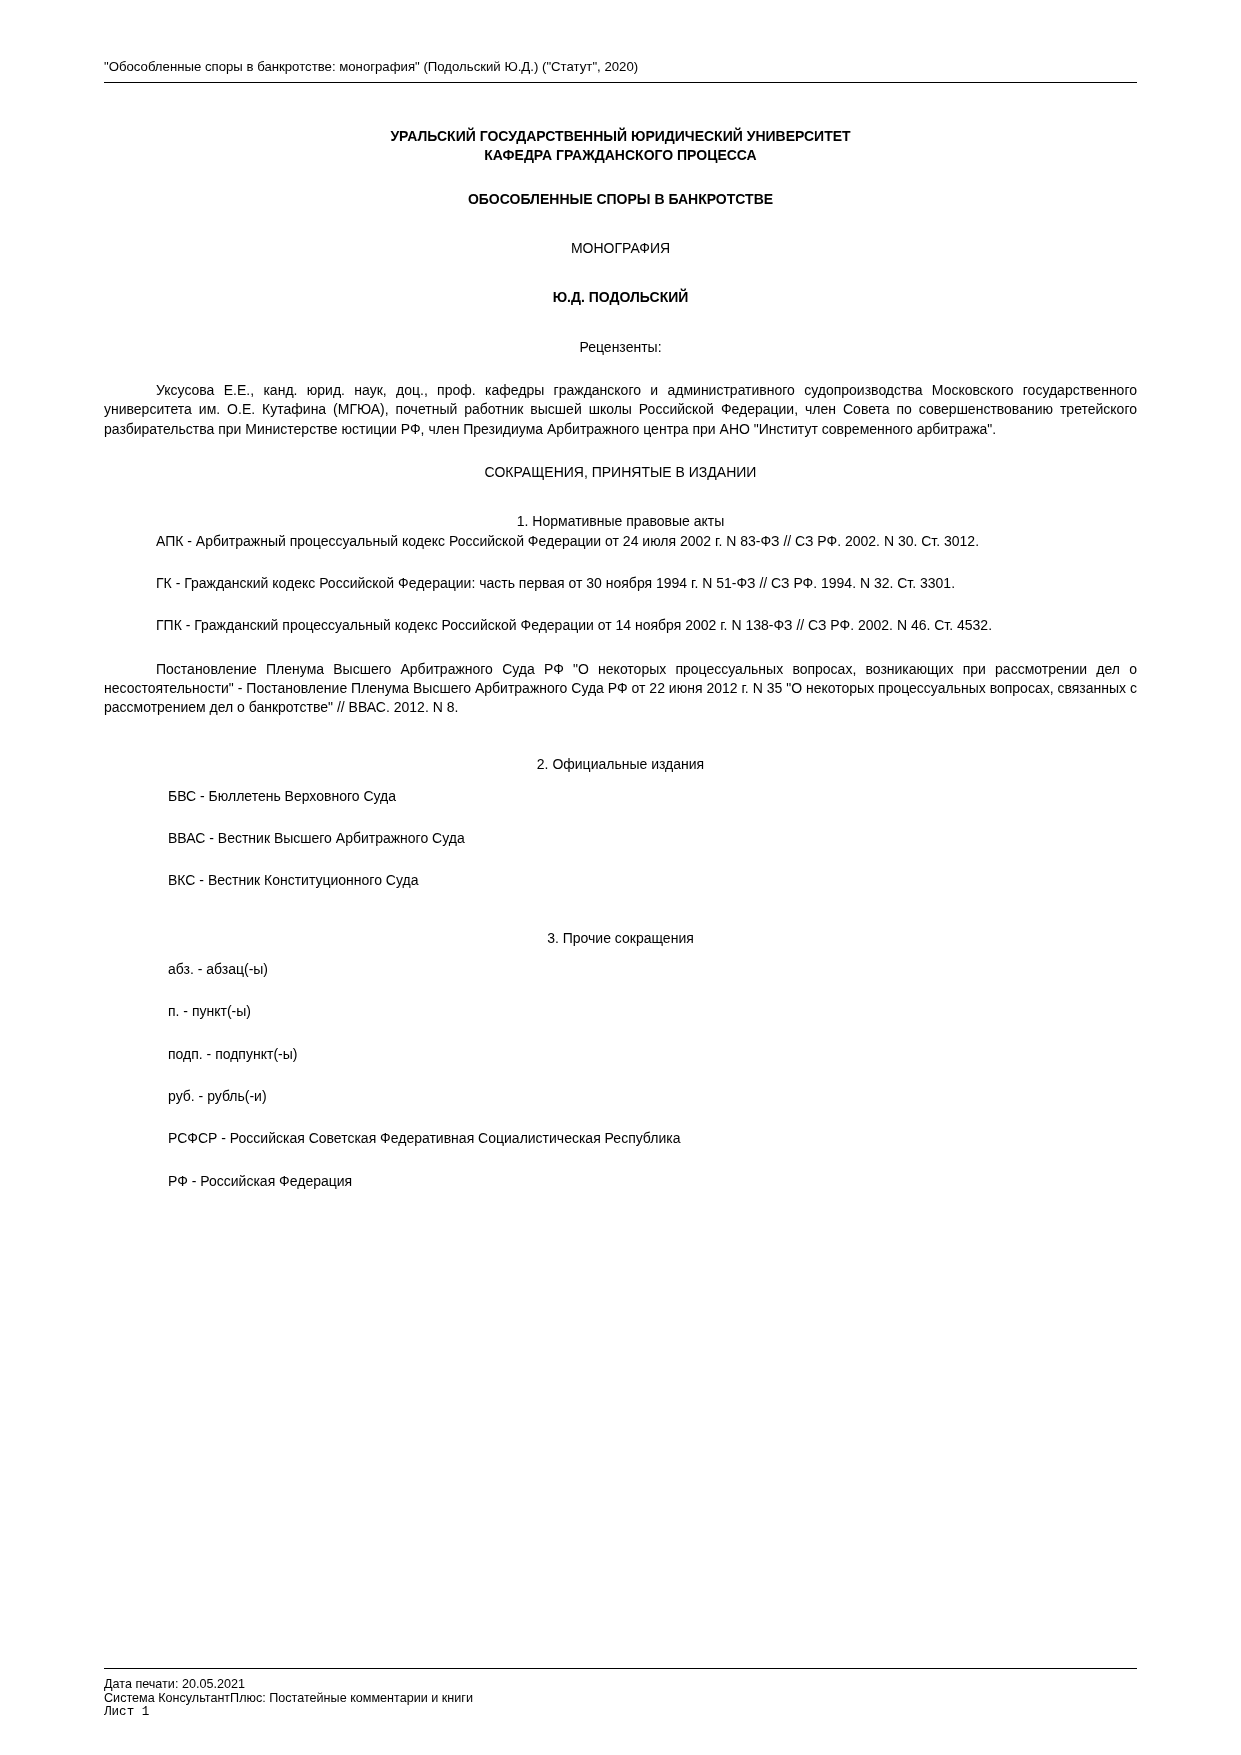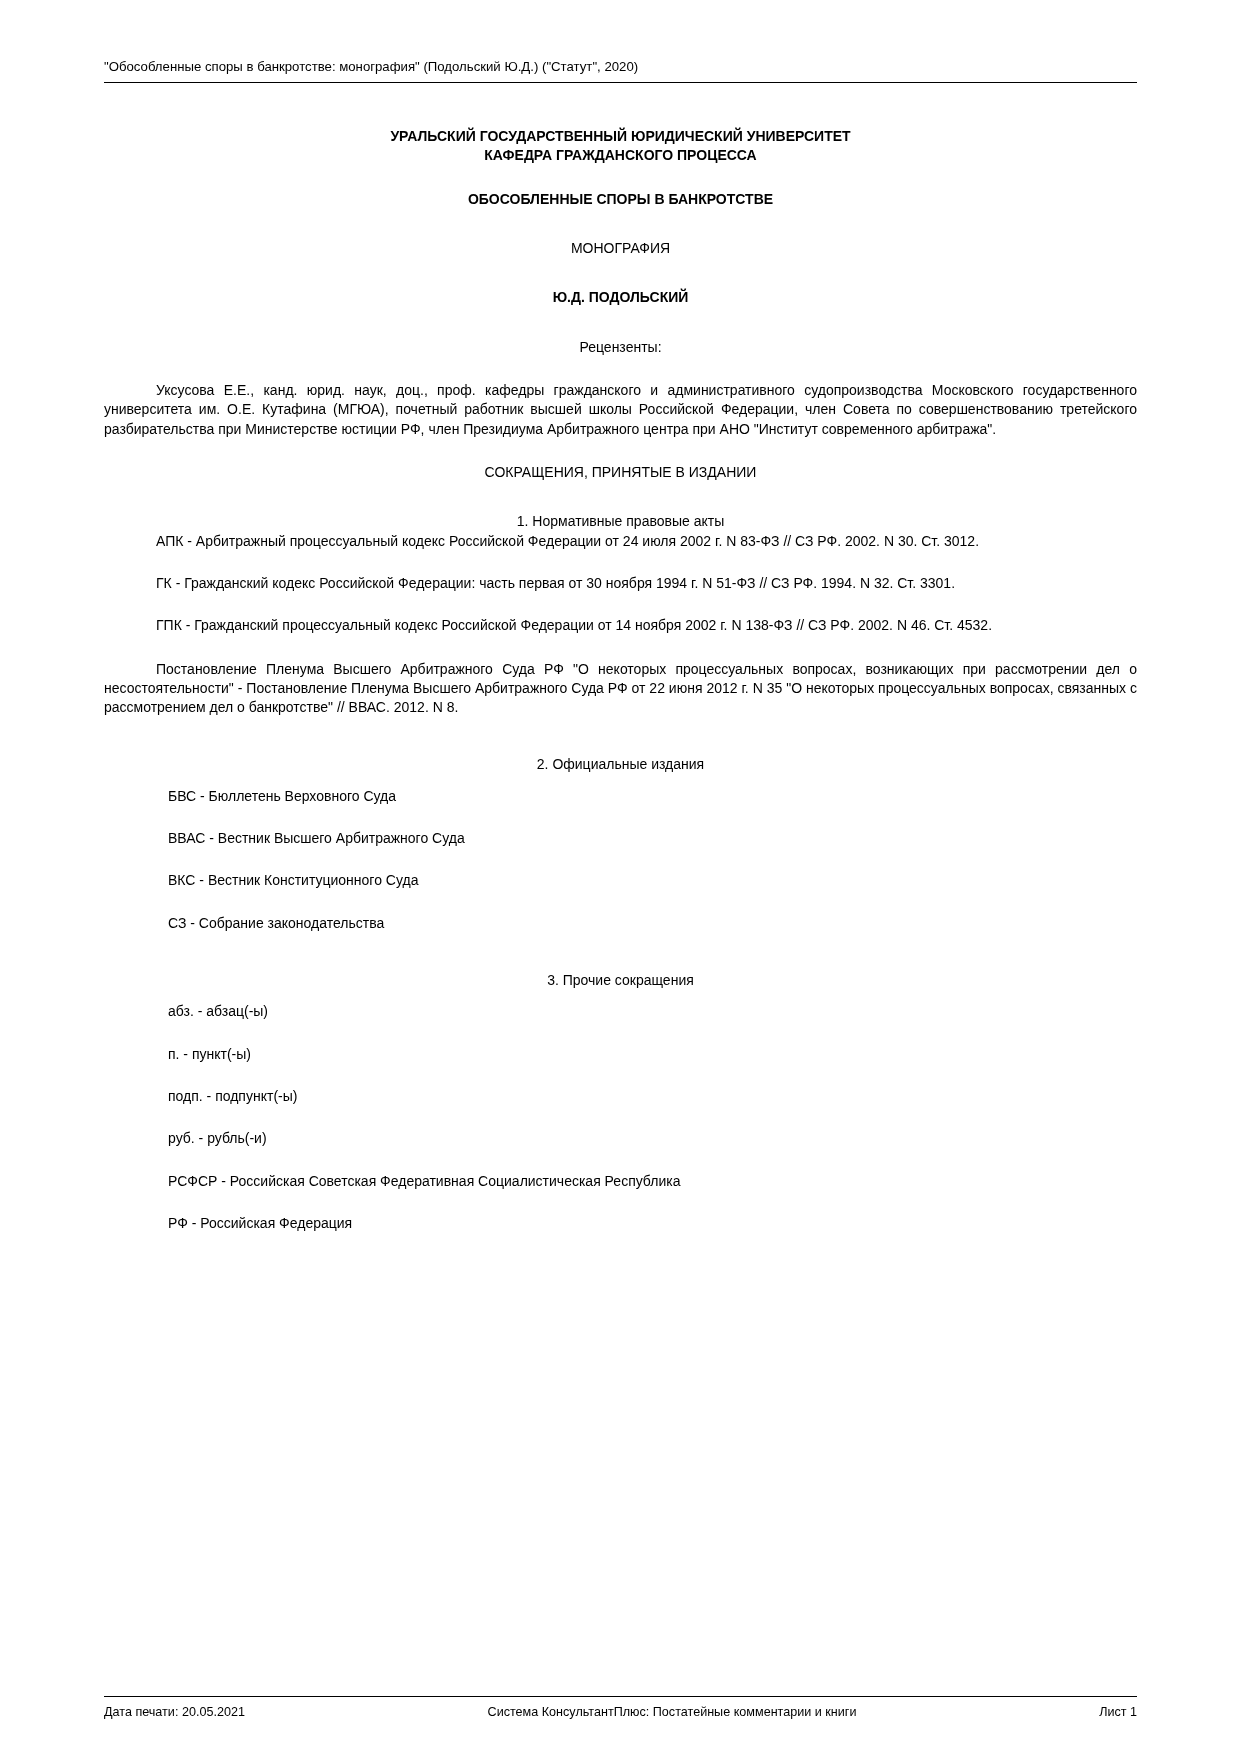--- a/index.html
+++ b/index.html
@@ -103,24 +103,25 @@
     right: 104px;
     bottom: 36px;
   }
   .doc-footer {
     display: flex;
     justify-content: space-between;
     align-items: flex-start;
     font-size: 12.6px;
     padding-top: 8px;
     color: #000;
+    flex-direction: column;
   }
   .doc-footer .f-left { flex: 0 0 auto; }
   .doc-footer .f-mid  { flex: 1 1 auto; text-align: center; }
-  .doc-footer .f-right{ flex: 0 0 auto; }
+  .doc-footer .f-right{ flex: 0 0 auto; font-family: Liberation Mono, monospace; }
 </style>
 </head>
 <body>
 
 <div class="page">
   <div class="page-inner">
 
     <div class="doc-header">
       <div>"Обособленные споры в банкротстве: монография" (Подольский Ю.Д.) ("Статут", 2020)</div>
     </div>
@@ -148,21 +149,20 @@
       <div class="block t-center gap-30">1. Нормативные правовые акты</div>
       <p class="entry gap-34">АПК - Арбитражный процессуальный кодекс Российской Федерации от 24 июля 2002 г. N 83-ФЗ // СЗ РФ. 2002. N 30. Ст. 3012.</p>
       <p class="entry gapped">ГК - Гражданский кодекс Российской Федерации: часть первая от 30 ноября 1994 г. N 51-ФЗ // СЗ РФ. 1994. N 32. Ст. 3301.</p>
       <p class="entry gapped">ГПК - Гражданский процессуальный кодекс Российской Федерации от 14 ноября 2002 г. N 138-ФЗ // СЗ РФ. 2002. N 46. Ст. 4532.</p>
       <p class="para t-just gapped">Постановление Пленума Высшего Арбитражного Суда РФ "О некоторых процессуальных вопросах, возникающих при рассмотрении дел о несостоятельности" - Постановление Пленума Высшего Арбитражного Суда РФ от 22 июня 2012 г. N 35 "О некоторых процессуальных вопросах, связанных с рассмотрением дел о банкротстве" // ВВАС. 2012. N 8.</p>
 
       <div class="block t-center gap-38">2. Официальные издания</div>
       <p class="item gap-38">БВС - Бюллетень Верховного Суда</p>
       <p class="item gapped">ВВАС - Вестник Высшего Арбитражного Суда</p>
       <p class="item gapped">ВКС - Вестник Конституционного Суда</p>
-      <p class="item gapped">СЗ - Собрание законодательства</p>
 
       <div class="block t-center gap-38">3. Прочие сокращения</div>
       <p class="item gap-38">абз. - абзац(-ы)</p>
       <p class="item gapped">п. - пункт(-ы)</p>
       <p class="item gapped">подп. - подпункт(-ы)</p>
       <p class="item gapped">руб. - рубль(-и)</p>
       <p class="item gapped">РСФСР - Российская Советская Федеративная Социалистическая Республика</p>
       <p class="item gapped">РФ - Российская Федерация</p>
 
     </div>

